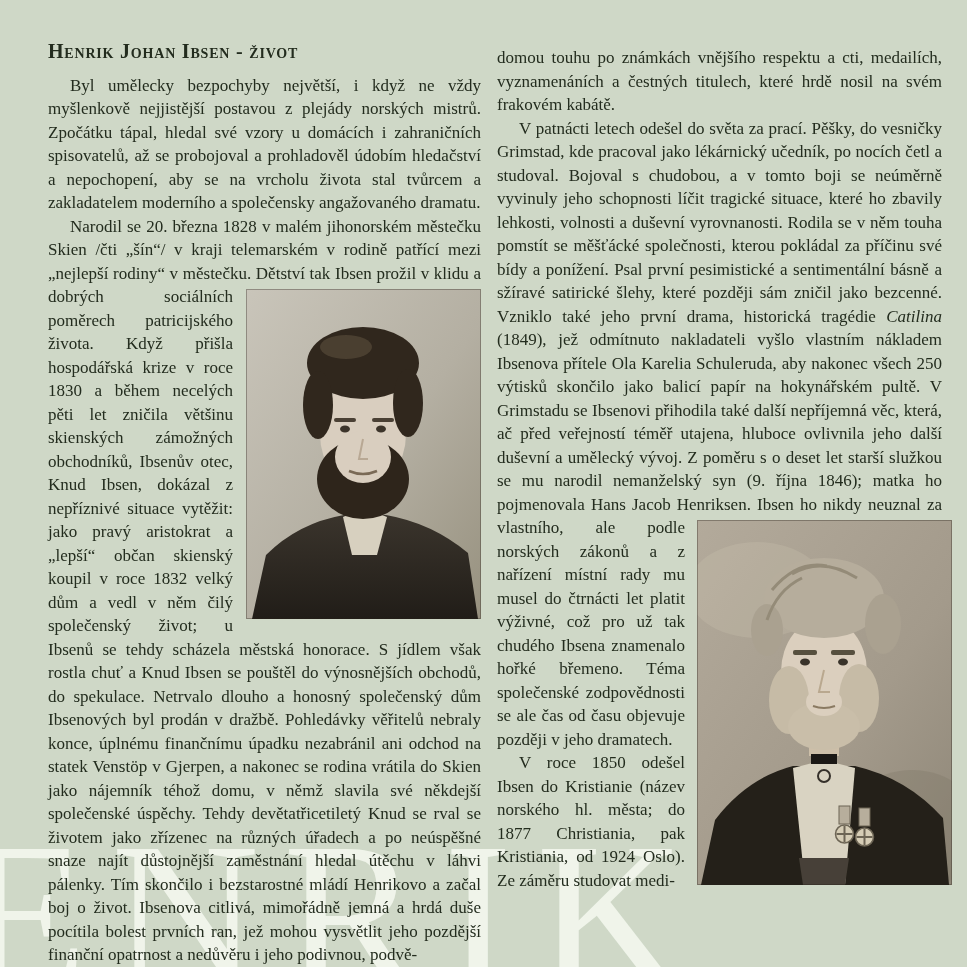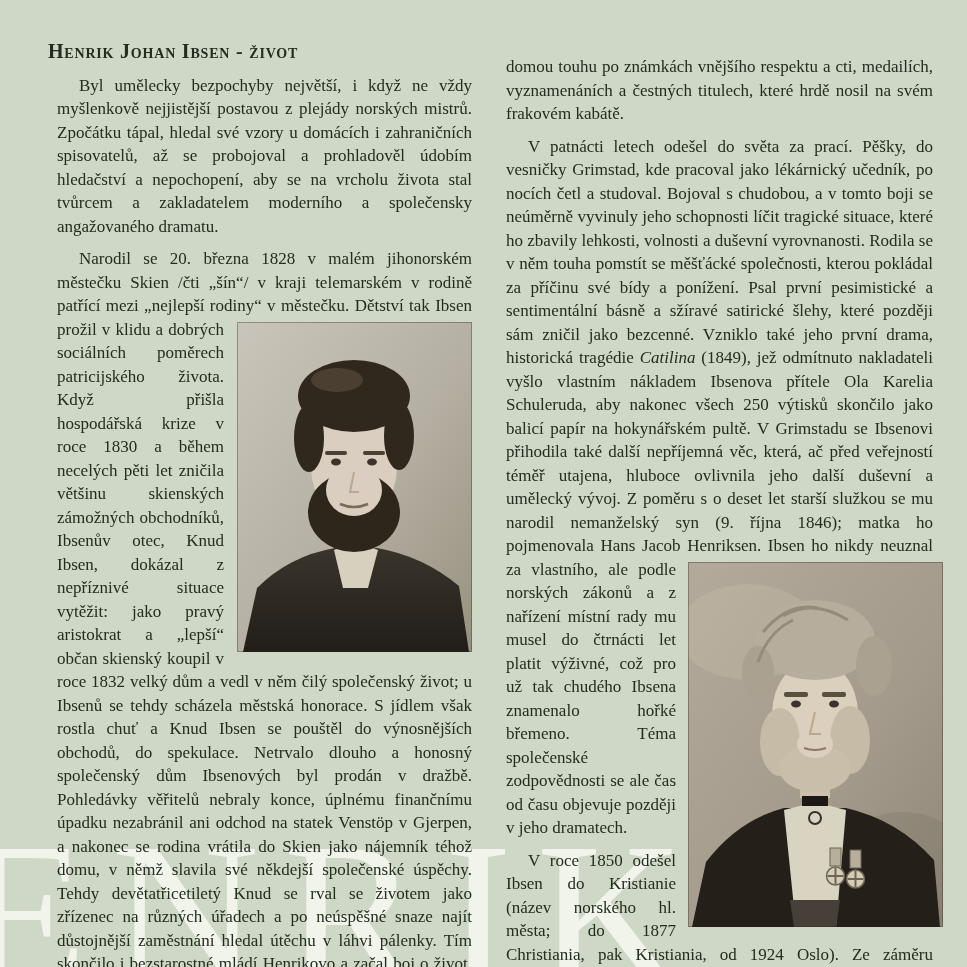--- a/index.html
+++ b/index.html
@@ -33,21 +33,21 @@
   .col-left{left:48px;top:40px;width:433px;}
   .col-right{left:497px;top:46px;width:445px;}
   .title{
     font-size:20px;
     font-weight:bold;
     font-variant:small-caps;
     letter-spacing:0.8px;
     margin:0 0 10px 0;
     text-align:left;
   }
-  p.para{margin:9px;}
+  p.para{margin:0;}
   p.indent{text-indent:22px;}
   .photo{display:block;box-shadow:inset 0 0 0 1px rgba(40,35,25,0.25);}
   .photo-left{float:right;width:235px;height:330px;margin:4px 0 5px 13px;}
   .photo-right{float:right;width:255px;height:365px;margin:4px -10px 5px 12px;}
   .photo svg{display:block;width:100%;height:100%;}
   em.work{}
 </style>
 </head>
 <body>
 

